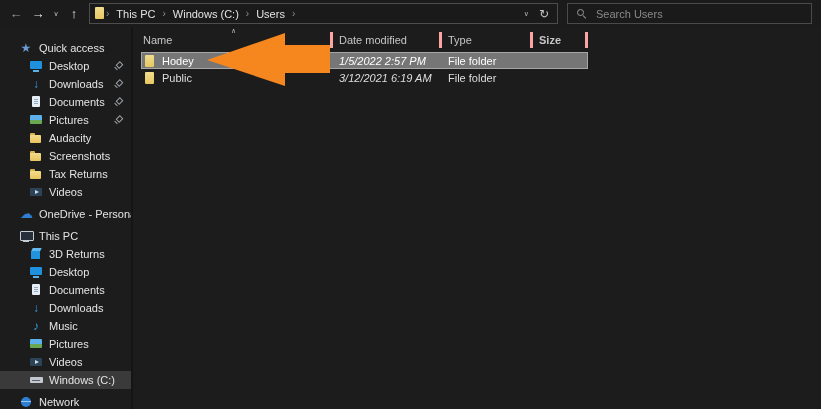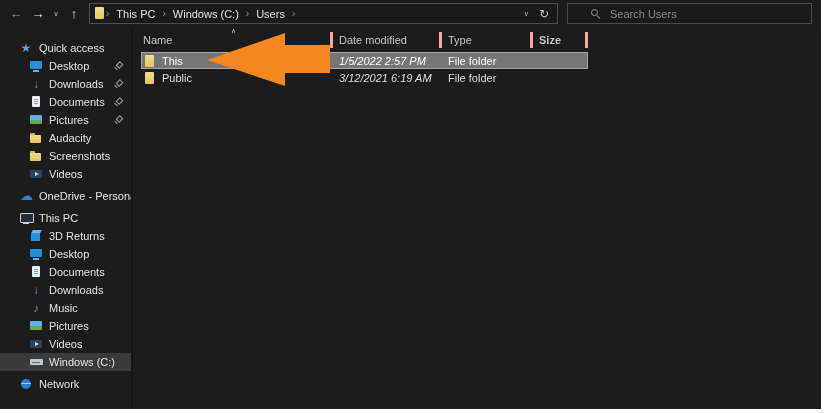--- a/index.html
+++ b/index.html
@@ -17,21 +17,21 @@
   .navbtn.small { width:12px; font-size:7px; color:#bdbdbd; }
   .addressbar { flex:1 1 auto; height:21px; margin-left:5px; border:1px solid #4d4d4d; background:#1a1a1a;
                 display:flex; align-items:center; padding:0 4px 0 4px; min-width:0; }
   .crumbs { display:flex; align-items:center; gap:0; flex:1 1 auto; overflow:hidden; }
   .crumb { color:#e2e2e2; font-size:11px; padding:0 6px; white-space:nowrap; }
   .crumb-sep { color:#8f8f8f; font-size:10px; padding:0 1px; }
   .addr-right { display:flex; align-items:center; gap:10px; margin-left:auto; padding-right:4px; }
   .glyph-chevron { color:#b8b8b8; font-size:7px; }
   .glyph-refresh { color:#c9c9c9; font-size:12px; }
   .searchbox { flex:0 0 245px; height:21px; margin-left:9px; border:1px solid #4a4a4a; background:#1a1a1a;
-               display:flex; align-items:center; padding:0 22px; gap:9px; }
+               display:flex; align-items:center; padding:0 8px; gap:9px; }
   .searchbox input { flex:1; background:transparent; border:none; outline:none; color:#cccccc; font-size:11px;
                      font-family:"Liberation Sans","DejaVu Sans",sans-serif; }
   .searchbox input::placeholder { color:#8a8a8a; opacity:1; }
 
   
   .ic { position:relative; width:12px; height:12px; flex:0 0 auto; display:inline-block;
         font-size:11px; line-height:12px; text-align:center; }
   .ic-folder::before { content:""; position:absolute; left:0; top:1px; width:5px; height:3px;
         background:#d9b44a; border-radius:1px 1px 0 0; }
   .ic-folder::after  { content:""; position:absolute; left:0; top:3px; width:11px; height:8px;
@@ -178,20 +178,25 @@
     <span class="ic ic-folder"></span>
     <span class="lbl">Audacity</span>
 
   </div>
           <div class="sb-item child">
     <span class="ic ic-folder"></span>
     <span class="lbl">Screenshots</span>
 
   </div>
           <div class="sb-item child">
+    <span class="ic ic-folder"></span>
+    <span class="lbl">Tax Returns</span>
+
+  </div>
+          <div class="sb-item child">
     <span class="ic ic-video"></span>
     <span class="lbl">Videos</span>
 
   </div>
           <div class="sb-item root gap">
     <span class="ic ic-cloud">☁</span>
     <span class="lbl">OneDrive - Personal</span>
 
   </div>
           <div class="sb-item root gap">
@@ -251,21 +256,21 @@
         <div class="hdr">
           <span class="hcell c-name">Name</span>
           <span class="hcell c-date">Date modified</span>
           <span class="hcell c-type">Type</span>
           <span class="hcell c-size">Size</span>
         </div>
         <div class="file-list">
             <div class="frow selected">
     <span class="cell c-name">
       <span class="ic ic-folder-plain"></span>
-      <span class="lbl">This</span>
+      <span class="lbl">Hodey</span>
     </span>
     <span class="cell c-date">1/5/2022 2:57 PM</span>
     <span class="cell c-type">File folder</span>
     <span class="cell c-size"></span>
   </div>
             <div class="frow">
     <span class="cell c-name">
       <span class="ic ic-folder-plain"></span>
       <span class="lbl">Public</span>
     </span>

